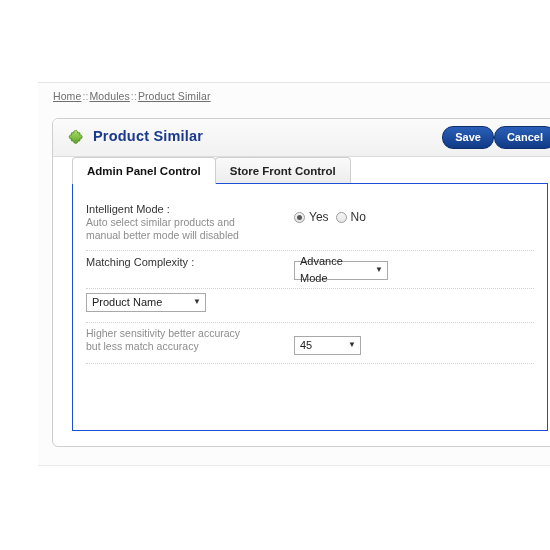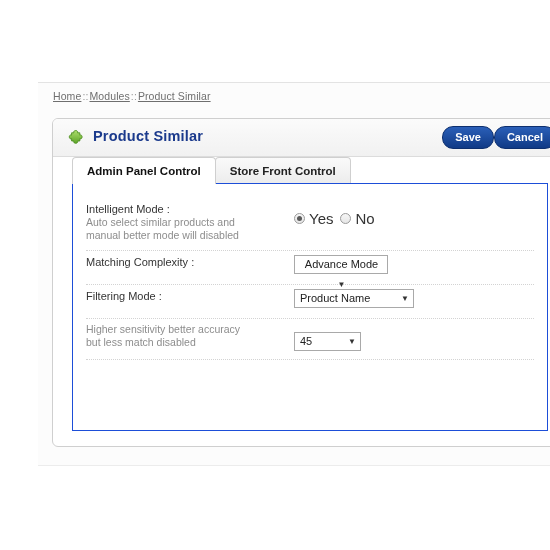--- a/index.html
+++ b/index.html
@@ -233,41 +233,41 @@
   }
   .radio.checked::after {
     content: "";
     position: absolute;
     left: 2px; top: 2px;
     width: 5px; height: 5px;
     border-radius: 50%;
     background: #5a5a5a;
   }
   .radio-label {
-    font-size: 15px;
+    font-size: 12px;
     color: #333333;
   }
 
   
   .select {
     display: inline-flex;
     align-items: center;
     justify-content: space-between;
     height: 19px;
     padding: 0 4px 0 5px;
     background: #ffffff;
     border: 1px solid #a9a9a9;
     font-size: 11px;
     color: #222222;
     cursor: pointer;
     box-sizing: border-box;
     line-height: 17px;
     gap: 8px;
   }
-  .select.wide { width: 94px; flex-direction: column; }
+  .select.wide { width: 94px; }
   .select.medium { width: 120px; }
   .select.narrow { width: 67px; }
   .caret {
     font-size: 8px;
     color: #333333;
     line-height: 8px;
   }
   .mt-row { padding-top: 3px; }
 </style>
 </head>
@@ -342,35 +342,32 @@
           </div>
           <div class="row-field">
             <div class="select wide">
               <span>Advance Mode</span>
               <span class="caret">▼</span>
             </div>
           </div>
         </div>
 
         <div class="row mt-row">
-          <div class="row-label">
-            <div class="label-main">Filtering Mode :</div>
-          </div>
           <div class="row-field">
             <div class="select medium">
               <span>Product Name</span>
               <span class="caret">▼</span>
             </div>
           </div>
         </div>
 
         <div class="row mt-row">
           <div class="row-label">
             <div class="label-sub">Higher sensitivity better accuracy</div>
-            <div class="label-sub">but less match disabled</div>
+            <div class="label-sub">but less match accuracy</div>
           </div>
           <div class="row-field">
             <div class="select narrow" style="margin-top:9px;">
               <span>45</span>
               <span class="caret">▼</span>
             </div>
           </div>
         </div>
 
       </div>

